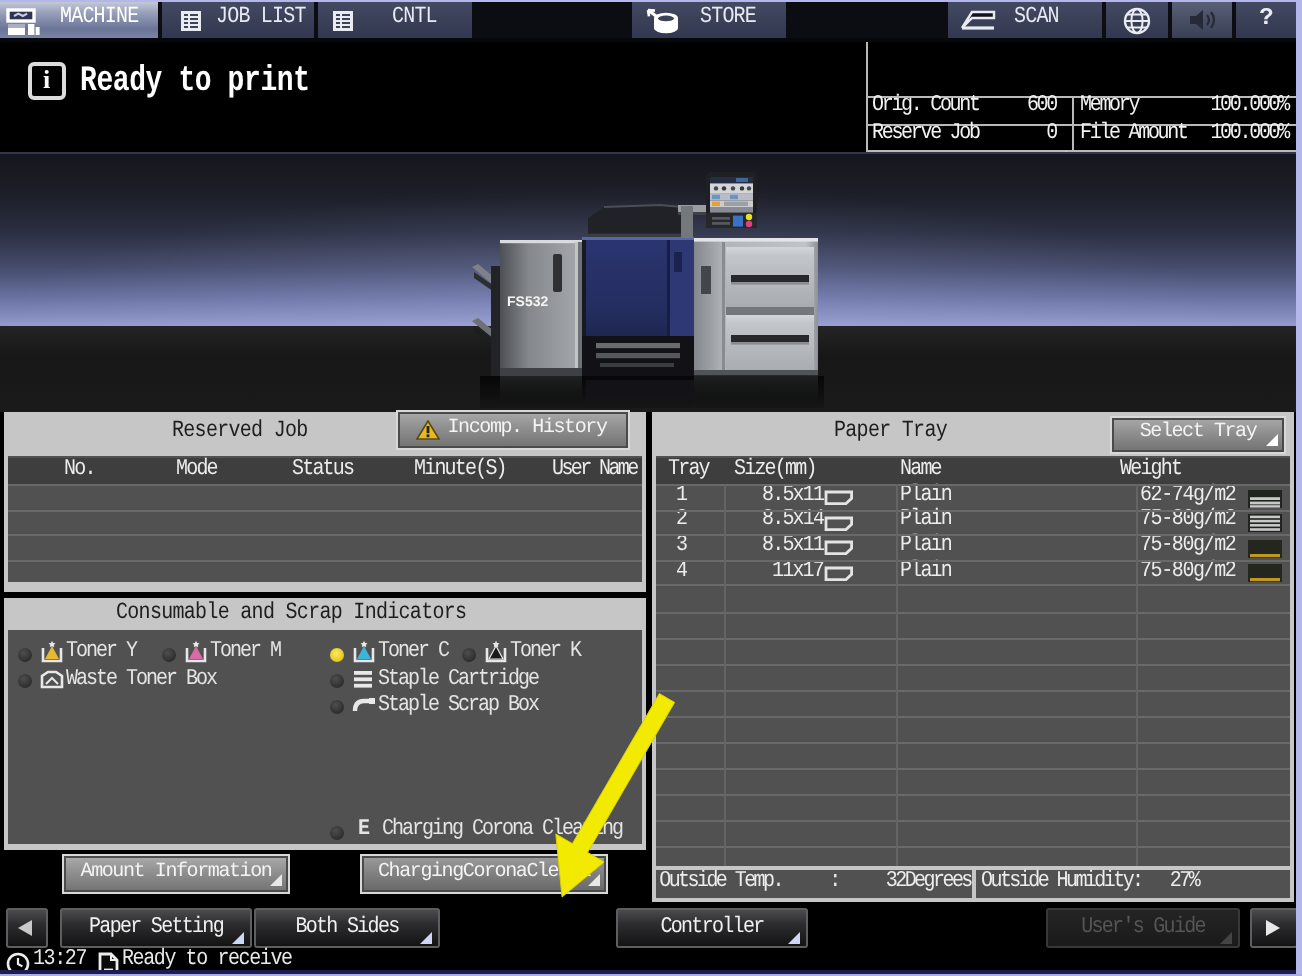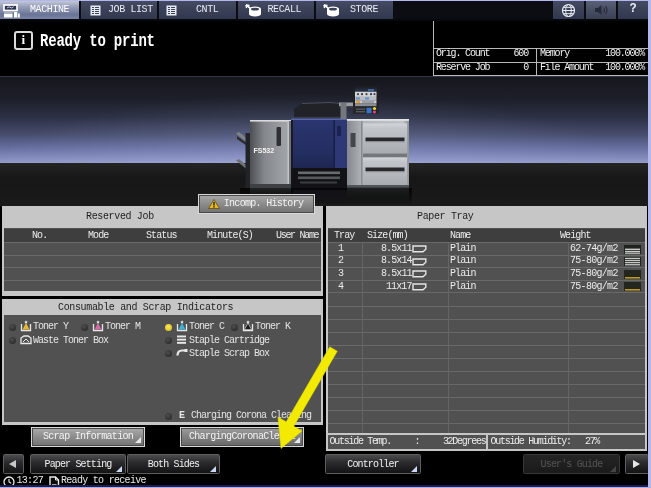--- a/index.html
+++ b/index.html
@@ -78,41 +78,37 @@
   <div class="lbl2" style="left:27.5px;">JOB LIST</div>
 </div>
 <div class="tab" style="left:159px;width:76.5px;">
   <svg class="abs" style="left:7px;top:4px;" width="11" height="11" viewBox="0 0 11 11">
     <rect x="0.5" y="0.5" width="10" height="10" fill="#e9ebf2"></rect>
     <path d="M2 2.5h2M2 4.5h2M2 6.5h2M2 8.5h2" stroke="#3c4258" stroke-width="1"></path>
     <path d="M5 2.5h4M5 4.5h4M5 6.5h4M5 8.5h4" stroke="#3c4258" stroke-width="1"></path>
   </svg>
   <div class="lbl2" style="left:37px;">CNTL</div>
 </div>
-<div class="tab" style="left:237.5px;width:76.5px;">
-  <svg class="abs" style="left:7px;top:2px;" width="17" height="15" viewBox="0 0 17 15">
-    <path d="M1 2 l4 3" stroke="#fff" stroke-width="1.6"></path>
-    <path d="M1 2 l3.5 0.3 M1 2 l0.5 3.2" stroke="#fff" stroke-width="1.3"></path>
-    <ellipse cx="10" cy="6" rx="6" ry="2.6" fill="#fff"></ellipse>
-    <rect x="4" y="6" width="12" height="5" fill="#fff"></rect>
-    <ellipse cx="10" cy="11" rx="6" ry="2.6" fill="#fff"></ellipse>
-    <ellipse cx="10" cy="6.2" rx="4" ry="1.4" fill="#3c4258"></ellipse>
-  </svg>
-  <div class="lbl2" style="left:30px;">RECALL</div>
-</div>
 <div class="tab" style="left:316px;width:77px;">
   <svg class="abs" style="left:7px;top:2px;" width="17" height="15" viewBox="0 0 17 15">
     <path d="M5 5 l-4 -3" stroke="#fff" stroke-width="1.6"></path>
     <path d="M1 2 l3.5 0.3 M1 2 l0.5 3.2" stroke="#fff" stroke-width="1.3"></path>
     <ellipse cx="10" cy="6" rx="6" ry="2.6" fill="#fff"></ellipse>
     <rect x="4" y="6" width="12" height="5" fill="#fff"></rect>
     <ellipse cx="10" cy="11" rx="6" ry="2.6" fill="#fff"></ellipse>
     <ellipse cx="10" cy="6.2" rx="4" ry="1.4" fill="#3c4258"></ellipse>
   </svg>
   <div class="lbl2" style="left:34px;">STORE</div>
+</div>
+<div class="tab" style="left:474px;width:77px;">
+  <svg class="abs" style="left:6px;top:4px;" width="18" height="12" viewBox="0 0 18 12">
+    <path d="M1 9 L6 1 L17 1 L17 4 L6 4 Z" fill="#10121c" stroke="#e9ebf2" stroke-width="1.2"></path>
+    <path d="M1 9 L17 9" stroke="#e9ebf2" stroke-width="1.6"></path>
+  </svg>
+  <div class="lbl2" style="left:33px;">SCAN</div>
 </div>
 <div class="tab" style="left:553px;width:31px;">
   <svg class="abs" style="left:8px;top:2.5px;" width="15" height="15" viewBox="0 0 15 15">
     <circle cx="7.5" cy="7.5" r="6" fill="none" stroke="#e9ebf2" stroke-width="1.2"></circle>
     <ellipse cx="7.5" cy="7.5" rx="2.8" ry="6" fill="none" stroke="#e9ebf2" stroke-width="1"></ellipse>
     <path d="M1.5 7.5h12M2.5 4.3h10M2.5 10.7h10" stroke="#e9ebf2" stroke-width="1"></path>
   </svg>
 </div>
 <div class="tab" style="left:586px;width:30px;background:linear-gradient(#5a6076,#4a5066 45%,#3a4054);">
   <svg class="abs" style="left:8px;top:3.5px;" width="14" height="12" viewBox="0 0 14 12">
@@ -259,21 +255,21 @@
   <rect x="366.5" y="31.8" width="5" height="5.5" fill="#3a72c8"></rect>
   <circle cx="374.5" cy="32.5" r="1.6" fill="#e8e020"></circle>
   <circle cx="374.5" cy="36" r="1.6" fill="#e04080"></circle>
   <rect x="356" y="32.5" width="9" height="1.4" fill="#55585c"></rect>
   <rect x="356" y="35" width="9" height="1.4" fill="#55585c"></rect>
 </svg>
 </div>
 
 <div class="panel" style="left:2px;top:206px;width:321px;height:90px;"></div>
 <div class="phead" style="left:86px;top:212px;">Reserved Job</div>
-<div class="gbtn" style="left:199px;top:195px;width:113px;height:15.5px;background:linear-gradient(#a6a6a6,#8e8e8e 45%,#747474);">
+<div class="gbtn" style="left:199px;top:206px;width:113px;height:15.5px;background:linear-gradient(#a6a6a6,#8e8e8e 45%,#747474);">
   <svg class="abs" style="left:8px;top:2.5px;" width="12" height="10" viewBox="0 0 12 10">
     <path d="M6 0.5 L11.5 9.5 L0.5 9.5 Z" fill="#e8b820" stroke="#5a4a10" stroke-width="0.8"></path>
     <rect x="5.3" y="3" width="1.4" height="3.6" fill="#222"></rect>
         <rect x="5.3" y="7.2" width="1.4" height="1.4" fill="#222"></rect>
   </svg>
   <div style="margin-top:2.5px;padding-left:14px;">Incomp. History</div>
 </div>
 <div class="pdark" style="left:4px;top:228px;width:317px;height:62.5px;"></div>
 <div class="rowhead" style="left:4px;top:228.5px;width:317px;height:13.5px;"></div>
 <div class="wtxt" style="left:32px;top:231px;">No.</div>
@@ -338,30 +334,34 @@
   <path d="M1.5 7.5 Q1.5 2.5 6 2.5 L9 2.5" stroke="#e8e8e8" stroke-width="2.2" fill="none"></path>
   <rect x="8.5" y="1" width="3" height="3" fill="#e8e8e8"></rect>
 </svg>
 <div class="itxt" style="left:189px;top:348.5px;">Staple Scrap Box</div>
 
 <div class="ind" style="left:165px;top:412.5px;"></div>
 <div class="itxt" style="left:179px;top:411px;font-weight:bold;">E</div>
 <div class="itxt" style="left:191px;top:411.3px;">Charging Corona Cleaning</div>
 
 <div class="gbtn" style="left:32px;top:428px;width:110px;height:16px;background:linear-gradient(#a8a8a8,#8f8f8f 45%,#757575);">
-  <div style="margin-top:3px;">Scrap Information</div>
+  <div style="margin-top:3px;">Amount Information</div>
       <div class="tri" style="border-bottom-color:#e8e8e8;"></div>
 </div>
 <div class="gbtn" style="left:181px;top:428px;width:120px;height:16px;background:linear-gradient(#999,#828282 45%,#6a6a6a);">
   <div style="margin-top:3px;">ChargingCoronaCleani</div>
       <div class="tri" style="border-bottom-color:#e8e8e8;"></div>
 </div>
 
 <div class="panel" style="left:326px;top:206px;width:320.5px;height:245px;"></div>
 <div class="phead" style="left:417px;top:212px;">Paper Tray</div>
+<div class="gbtn" style="left:556px;top:208.5px;width:84px;height:15.5px;background:linear-gradient(#a6a6a6,#8e8e8e 45%,#747474);">
+  <div style="margin-top:2.5px;">Select Tray</div>
+  <div class="tri" style="border-bottom-color:#fff;"></div>
+</div>
 <div class="pdark" style="left:328px;top:228px;width:316.5px;height:220.5px;"></div>
 <div class="rowhead" style="left:328px;top:228.5px;width:316.5px;height:13.5px;"></div>
 <div class="wtxt" style="left:334px;top:231px;">Tray</div>
 <div class="wtxt" style="left:367px;top:231px;">Size(mm)</div>
 <div class="wtxt" style="left:450px;top:231px;">Name</div>
 <div class="wtxt" style="left:560px;top:231px;">Weight</div>
 
 <div class="wtxt" style="left:338px;top:243.8px;">1</div>
 <div class="wtxt" style="left:381px;top:243.8px;">8.5x11</div>
 <div class="wtxt" style="left:450px;top:243.8px;">Plain</div>
@@ -442,21 +442,21 @@
   <div class="abs" style="left:5px;top:5px;width:0;height:0;border-top:4.5px solid transparent;border-bottom:4.5px solid transparent;border-right:7px solid #c8c8c8;"></div>
 </div>
 <div class="btab" style="left:30px;width:94px;">
       <div class="lbl">Paper Setting</div>
       <div class="tri"></div>
     </div>
 <div class="btab" style="left:127px;width:91px;">
       <div class="lbl">Both Sides</div>
       <div class="tri"></div>
     </div>
-<div class="btab" style="left:325px;width:94px;">
+<div class="btab" style="left:308px;width:94px;">
       <div class="lbl">Controller</div>
       <div class="tri"></div>
     </div>
 <div class="btab" style="left:523px;width:95px;background:linear-gradient(#242424,#1a1a1a);border-color:#383838;color:#555;">
   <div class="lbl">User's Guide</div>
       <div class="tri" style="border-bottom-color:#444;"></div>
 </div>
 <div class="btab" style="left:625px;width:22px;">
   <div class="abs" style="left:7px;top:5px;width:0;height:0;border-top:4.5px solid transparent;border-bottom:4.5px solid transparent;border-left:7px solid #e8e8e8;"></div>
 </div>

